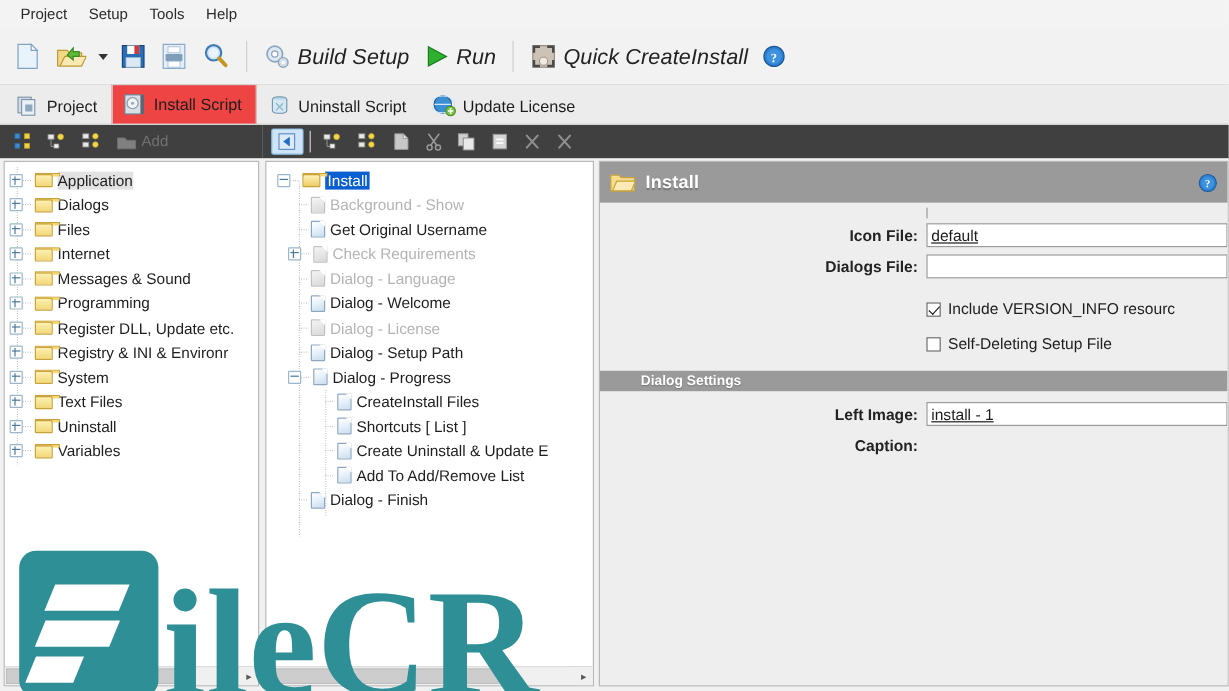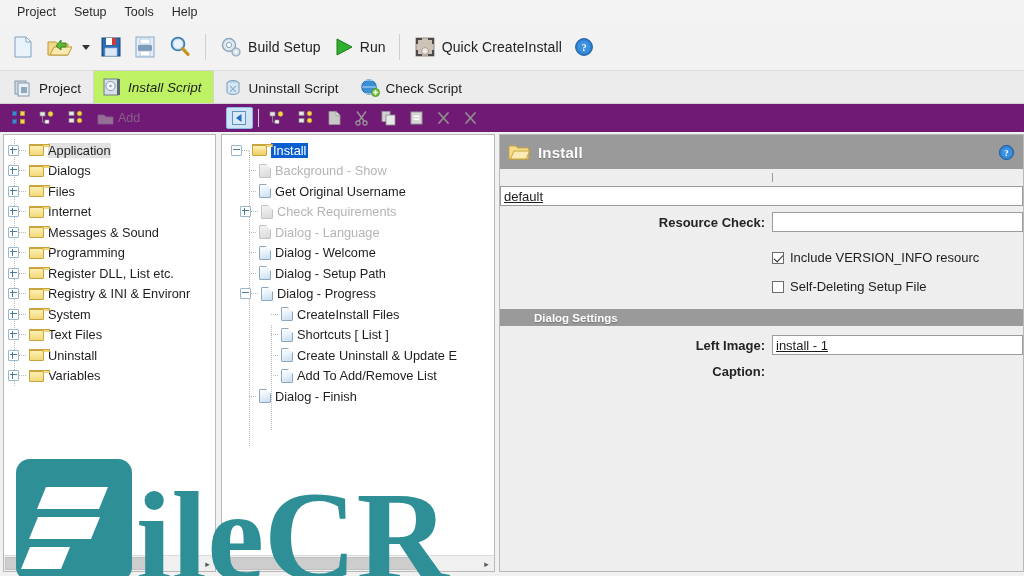--- a/index.html
+++ b/index.html
@@ -13,34 +13,34 @@
   .app{width:1024px;height:576px;position:relative;background:#f1f1f1;display:flex;flex-direction:column;}
 
   
   .menubar{height:24px;background:#f3f3f3;display:flex;align-items:center;padding-left:8px;flex:0 0 auto;}
   .menuitem{font-size:12.5px;color:#2b2b2b;padding:3px 9px;cursor:default;white-space:nowrap;}
 
   
   .toolbar{height:46px;background:#f2f2f2;display:flex;align-items:center;padding-left:6px;flex:0 0 auto;
            border-bottom:1px solid #dedede;}
   .tbtn{display:flex;align-items:center;gap:5px;padding:3px 5px;border:1px solid transparent;border-radius:3px;cursor:default;}
-  .tlabel{font-size:14px;color:#222;white-space:nowrap;letter-spacing:.1px;}
+  .tlabel{font-size:18px;color:#222;white-space:nowrap;letter-spacing:.1px;font-style:italic;}
   .tsep{width:1px;height:26px;background:#cfcfcf;margin:0 7px;}
   .caret{width:0;height:0;border-left:4px solid transparent;border-right:4px solid transparent;border-top:5px solid #333;margin:0 4px;}
 
   
   .tabstrip{height:32px;background:#ececec;display:flex;align-items:flex-end;padding-left:4px;flex:0 0 auto;
             border-bottom:1px solid #d2d2d2;position:relative;}
   .tab{height:30px;display:flex;align-items:center;gap:6px;padding:0 11px 0 8px;cursor:default;
        font-size:13.5px;color:#1d1d1d;white-space:nowrap;border:1px solid transparent;border-bottom:none;}
-  .tab.active{background:#bef264;border-color:#d2d2d2;height:32px;position:relative;z-index:3;font-style:italic;}
+  .tab.active{background:#ef4444;border-color:#d2d2d2;height:32px;position:relative;z-index:3;}
 
   
   .subrow{height:28px;display:flex;flex:0 0 auto;background:#f1f1f1;}
-  .subbar{display:flex;align-items:center;height:28px;background:#701a75;border-bottom:1px solid #e0e0e0;}
+  .subbar{display:flex;align-items:center;height:28px;background:#404040;border-bottom:1px solid #e0e0e0;}
   .sbtn{display:flex;align-items:center;gap:4px;padding:2px 4px;margin:0 1px;border:1px solid transparent;border-radius:2px;cursor:default;}
   .sbtn.selected{background:#cfe4f7;border-color:#8bbde4;}
   .sbtn.disabled{opacity:.55;}
   .slabel{font-size:12.5px;color:#9a9a9a;}
   .ssep{width:1px;height:18px;background:#d0d0d0;margin:0 4px;}
 
   
   .panes{flex:1 1 auto;display:flex;position:relative;min-height:0;background:#f1f1f1;}
   .pane{background:#ffffff;border:1px solid #b8b8b8;margin:2px 2px 4px 3px;display:flex;flex-direction:column;
         position:relative;overflow:hidden;}
@@ -246,21 +246,21 @@
       <span>Uninstall Script</span>
     </div>
 
     <div class="tab">
       <svg width="20" height="20" viewBox="0 0 20 20">
         <circle cx="9" cy="9" r="7.2" fill="#3b8fd4" stroke="#1f5f9c" stroke-width="1"></circle>
         <path d="M2 9 h14 M9 2 a10 7 0 0 0 0 14 a10 7 0 0 0 0 -14" fill="none" stroke="#cfe6f8" stroke-width=".9"></path>
         <circle cx="15.5" cy="14.5" r="4" fill="#79c442" stroke="#4a8f22" stroke-width=".9"></circle>
         <path d="M15.5 12.3 v4.4 M13.3 14.5 h4.4" stroke="#ffffff" stroke-width="1.4"></path>
       </svg>
-      <span>Check Script</span>
+      <span>Update License</span>
     </div>
   </div>
 
   <div class="subrow">
 
     <div class="subbar" style="width:214px;padding-left:5px;">
       <div class="sbtn">
         <svg width="16" height="16" viewBox="0 0 16 16">
           <rect x="1.5" y="1.5" width="4" height="4" fill="#3d8ad0" stroke="#2d6ba5" stroke-width=".7"></rect>
           <rect x="1.5" y="9.5" width="4" height="4" fill="#3d8ad0" stroke="#2d6ba5" stroke-width=".7"></rect>
@@ -415,21 +415,21 @@
               </span>
               <span class="lbl">Programming</span>
             </div>
             <div class="trow">
               <span class="exp plus"></span>
               <span class="dash"></span>
               <span class="folder">
                 <span class="tab"></span>
                 <span class="bk"></span>
               </span>
-              <span class="lbl">Register DLL, List etc.</span>
+              <span class="lbl">Register DLL, Update etc.</span>
             </div>
             <div class="trow">
               <span class="exp plus"></span>
               <span class="dash"></span>
               <span class="folder">
                 <span class="tab"></span>
                 <span class="bk"></span>
               </span>
               <span class="lbl">Registry &amp; INI &amp; Environr</span>
             </div>
@@ -519,20 +519,27 @@
               <span class="dash"></span>
               <span class="docic gray"></span>
               <span class="lbl">Dialog - Language</span>
             </div>
             <div class="trow">
               <span class="indent" style="width: 14px;"></span>
               <span class="expblank"></span>
               <span class="dash"></span>
               <span class="docic"></span>
               <span class="lbl">Dialog - Welcome</span>
+            </div>
+            <div class="trow dim">
+              <span class="indent" style="width: 14px;"></span>
+              <span class="expblank"></span>
+              <span class="dash"></span>
+              <span class="docic gray"></span>
+              <span class="lbl">Dialog - License</span>
             </div>
             <div class="trow">
               <span class="indent" style="width: 14px;"></span>
               <span class="expblank"></span>
               <span class="dash"></span>
               <span class="docic"></span>
               <span class="lbl">Dialog - Setup Path</span>
             </div>
             <div class="trow">
               <span class="indent" style="width: 14px;"></span>
@@ -600,25 +607,26 @@
       </div>
 
       <div class="pbody">
 
         <div style="position:relative;height:10px;">
           <div class="partial-input" style="top:0;left:272px;width:520px;height:9px;
                border-left:1px solid #9b9b9b;border-top:0;"></div>
         </div>
 
         <div class="frow">
+          <div class="flabel">Icon File:</div>
           <div class="fin">default</div>
         </div>
 
         <div class="frow">
-          <div class="flabel">Resource Check:</div>
+          <div class="flabel">Dialogs File:</div>
           <div class="fin"></div>
         </div>
 
         <div style="height:8px;"></div>
 
         <div class="cbrow">
           <span class="cb checked"></span>
           <span class="cblab">Include VERSION_INFO resourc</span>
         </div>
 

